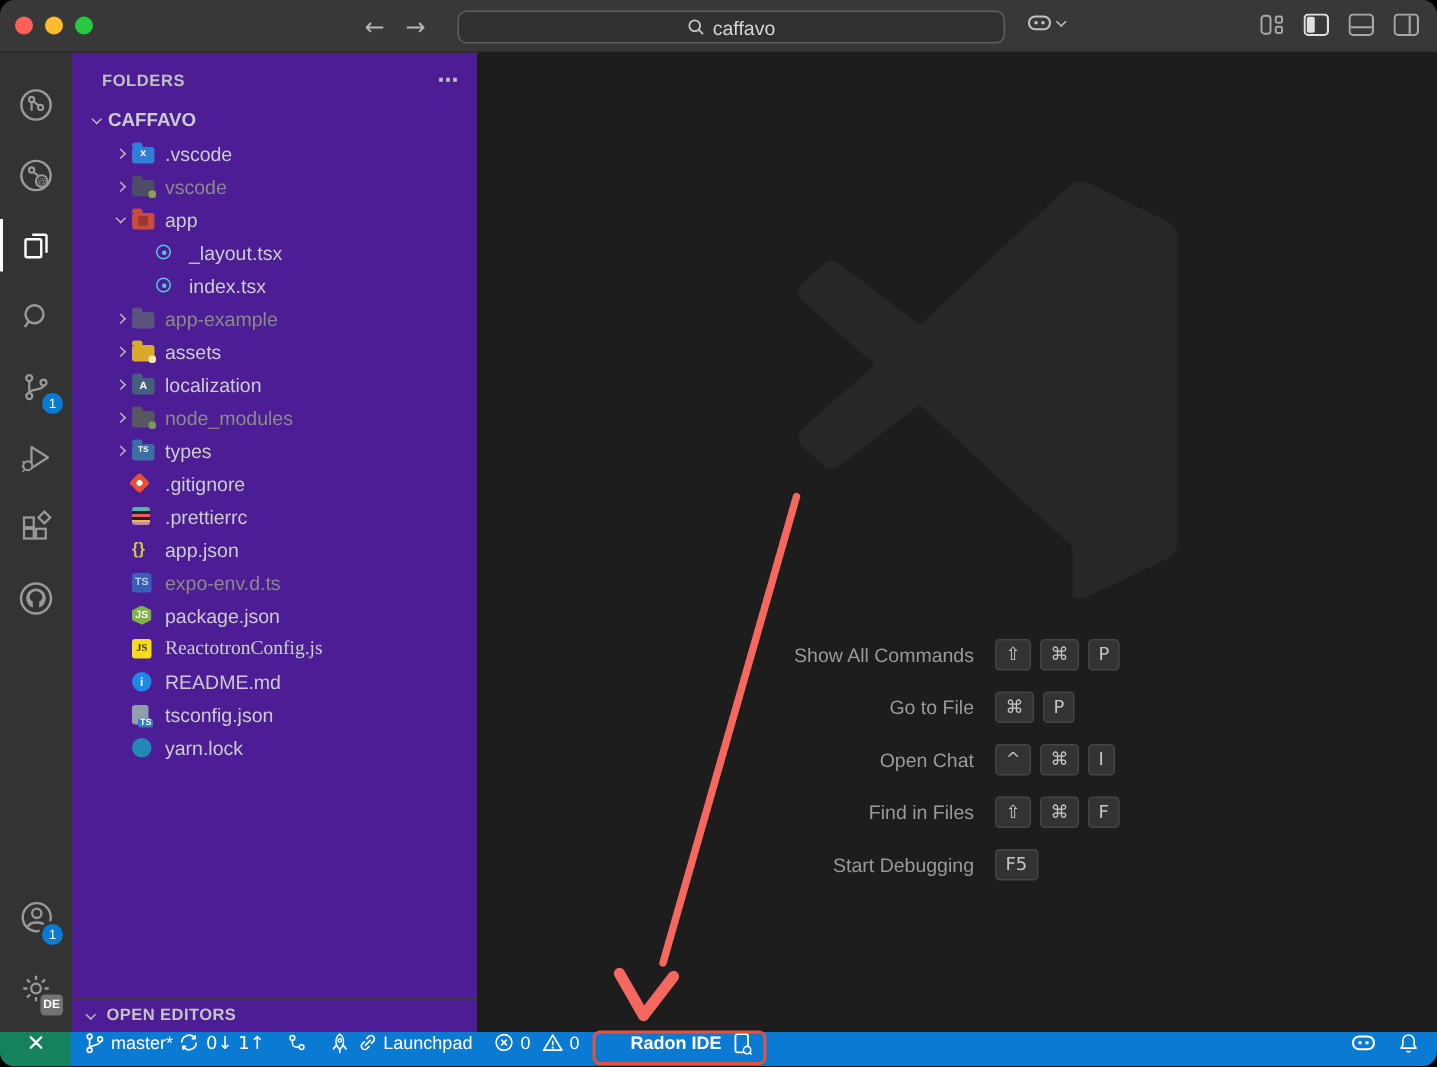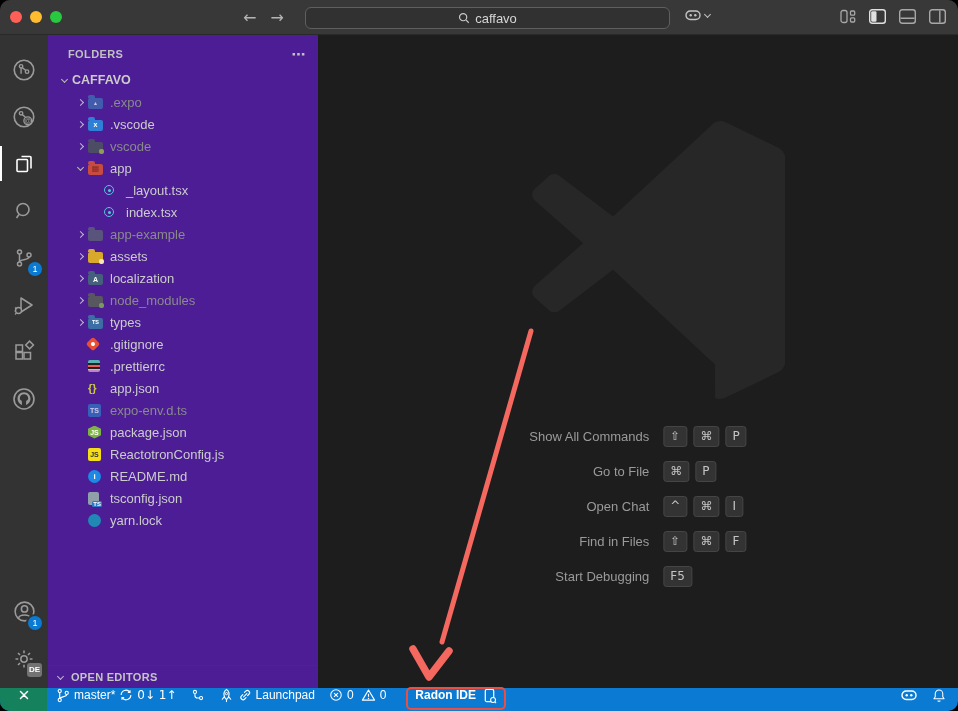--- a/index.html
+++ b/index.html
@@ -74,21 +74,21 @@
   .shortcuts{position:absolute;top:391px;left:50%;transform:translateX(-50%);display:grid;grid-template-columns:max-content max-content;column-gap:14px;row-gap:14px;align-items:center;}
   .sc-label{color:#9a9a9a;font-size:13px;text-align:right;justify-self:end;}
   .sc-keys{display:flex;gap:6px;}
   .key{min-width:13px;padding:2px 6px;background:#333;border:1px solid #454545;border-radius:3px;color:#c5c5c5;font-size:12px;line-height:15px;text-align:center;font-family:"DejaVu Sans",sans-serif;}
 
   
   .statusbar{height:23px;background:var(--accent);display:flex;align-items:center;color:#fff;font-size:12px;position:relative;}
   .sb-item{display:flex;align-items:flex-start;gap:4px;padding:0 7px;height:100%;cursor:pointer;}
   .sb-remote{background:var(--remote);width:47px;justify-content:center;padding:0;}
   .sb-right{margin-left:auto;display:flex;height:100%;}
-  .radon-wrap{position:relative;height:100%;display:flex;align-items:center;margin-left:15px;}
+  .radon-wrap{position:relative;height:100%;display:flex;align-items:center;margin-left:4px;padding-left:16px;}
   .red-box{position:absolute;left:-2px;right:-2px;top:-1px;bottom:1px;border:2.5px solid var(--annotation-box);border-radius:5px;pointer-events:none;}
 
   
   .annotation{position:absolute;inset:0;pointer-events:none;z-index:50;}
 
   svg{display:block;}
 </style>
 </head>
 <body>
 
@@ -248,31 +248,20 @@
         <span class="spacer"></span>
         <span class="ellipsis sym">⋯</span>
       </div>
       <div class="tree" id="tree">
           <div class="tree-row bold" style="padding-left: 8px;">
             <span class="chev-slot">
               <span class="chv down"></span>
             </span>
             <span class="tree-label">CAFFAVO</span>
           </div>
-          <div class="tree-row dim" style="padding-left: 24px;">
-            <span class="chev-slot">
-              <span class="chv right"></span>
-            </span>
-            <span class="icon-slot">
-              <span class="fi" style="background: rgb(63, 114, 182);">
-                <span class="fg" style="font-size:5px">▲</span>
-              </span>
-            </span>
-            <span class="tree-label">.expo</span>
-          </div>
           <div class="tree-row" style="padding-left: 24px;">
             <span class="chev-slot">
               <span class="chv right"></span>
             </span>
             <span class="icon-slot">
               <span class="fi" style="background: rgb(47, 127, 214);">
                 <span class="fg" style="font-size:7px;margin-top:-1px">x</span>
               </span>
             </span>
             <span class="tree-label">.vscode</span>
@@ -394,21 +383,21 @@
             </span>
             <span class="tree-label">expo-env.d.ts</span>
           </div>
           <div class="tree-row" style="padding-left: 24px;">
             <span class="chev-slot"></span>
             <span class="icon-slot">
               <span class="hex" style="background: rgb(124, 179, 66); color: rgb(255, 255, 255);">JS</span>
             </span>
             <span class="tree-label">package.json</span>
           </div>
-          <div class="tree-row" style="padding-left: 24px;">
+          <div class="tree-row" style="padding-left: 24px; font-family: Liberation Serif, serif;">
             <span class="chev-slot"></span>
             <span class="icon-slot">
               <span class="sq" style="background: rgb(245, 222, 25); color: rgb(51, 51, 51);">JS</span>
             </span>
             <span class="tree-label">ReactotronConfig.js</span>
           </div>
           <div class="tree-row" style="padding-left: 24px;">
             <span class="chev-slot"></span>
             <span class="icon-slot">
               <span class="cir" style="background: rgb(30, 136, 229); color: rgb(255, 255, 255);">i</span>

